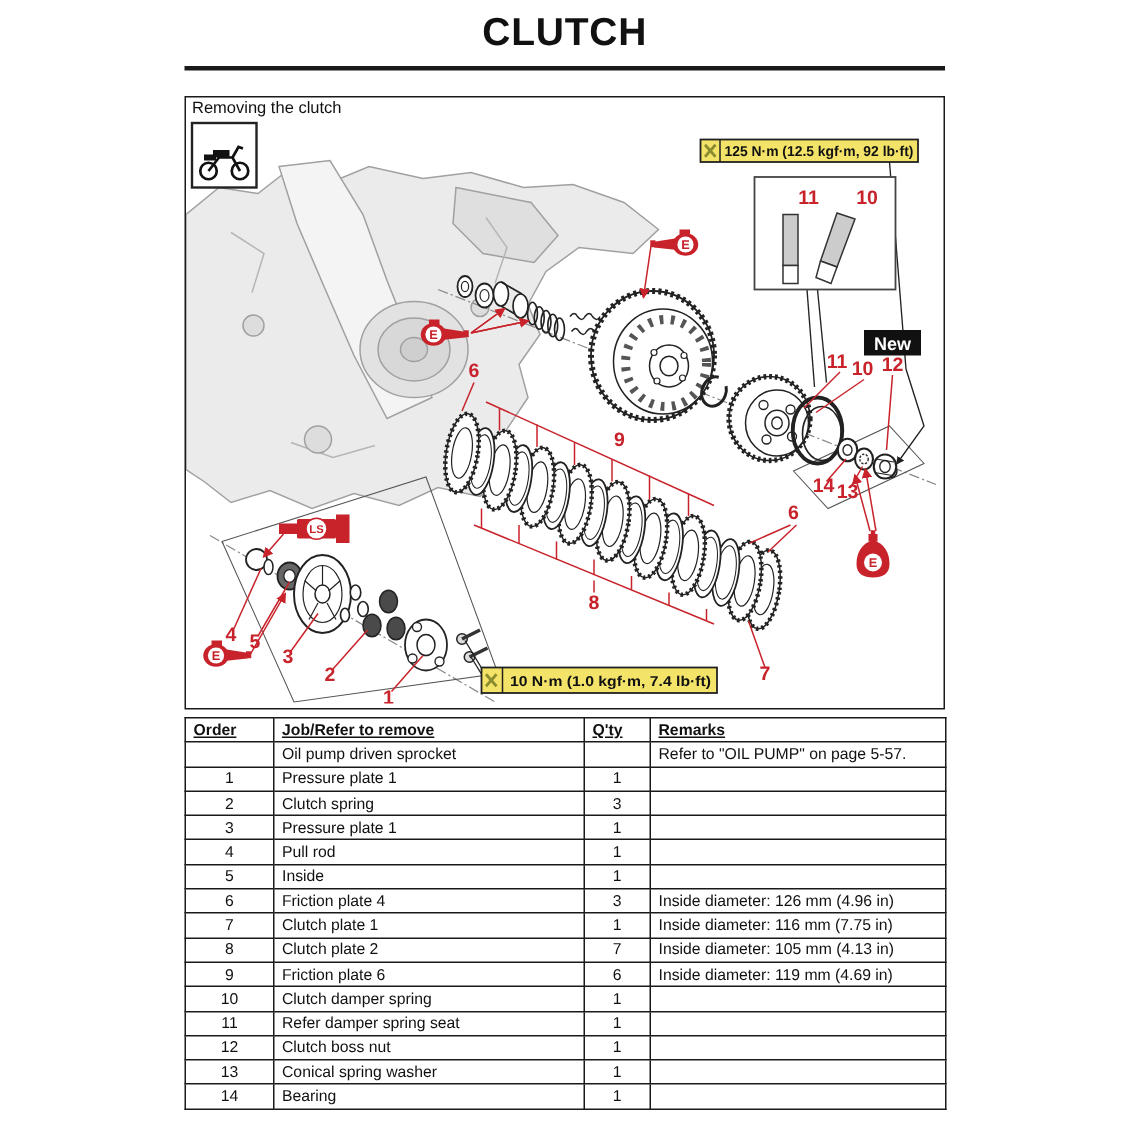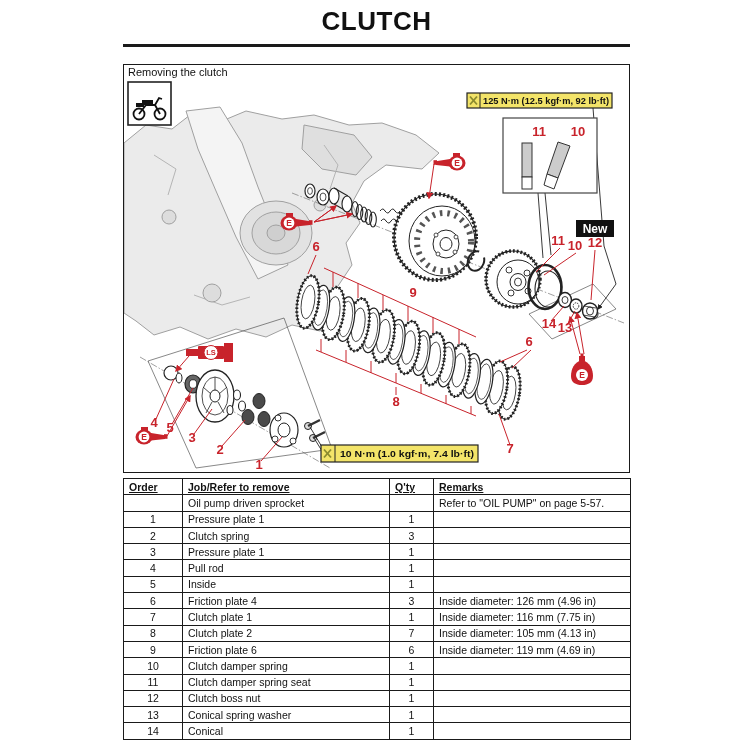--- a/index.html
+++ b/index.html
@@ -478,37 +478,37 @@
           <td class="l">Inside diameter: 119 mm (4.69 in)</td>
         </tr>
         <tr>
           <td class="c">10</td>
           <td class="l">Clutch damper spring</td>
           <td class="c">1</td>
           <td class="l"></td>
         </tr>
         <tr>
           <td class="c">11</td>
-          <td class="l">Clutch damper spring seat</td>
+          <td class="l">Refer damper spring seat</td>
           <td class="c">1</td>
           <td class="l"></td>
         </tr>
         <tr>
           <td class="c">12</td>
           <td class="l">Clutch boss nut</td>
           <td class="c">1</td>
           <td class="l"></td>
         </tr>
         <tr>
           <td class="c">13</td>
           <td class="l">Conical spring washer</td>
           <td class="c">1</td>
           <td class="l"></td>
         </tr>
         <tr>
           <td class="c">14</td>
-          <td class="l">Conical</td>
+          <td class="l">Bearing</td>
           <td class="c">1</td>
           <td class="l"></td>
         </tr>
       </tbody>
   </table>
 </div>
 
 </body></html>

